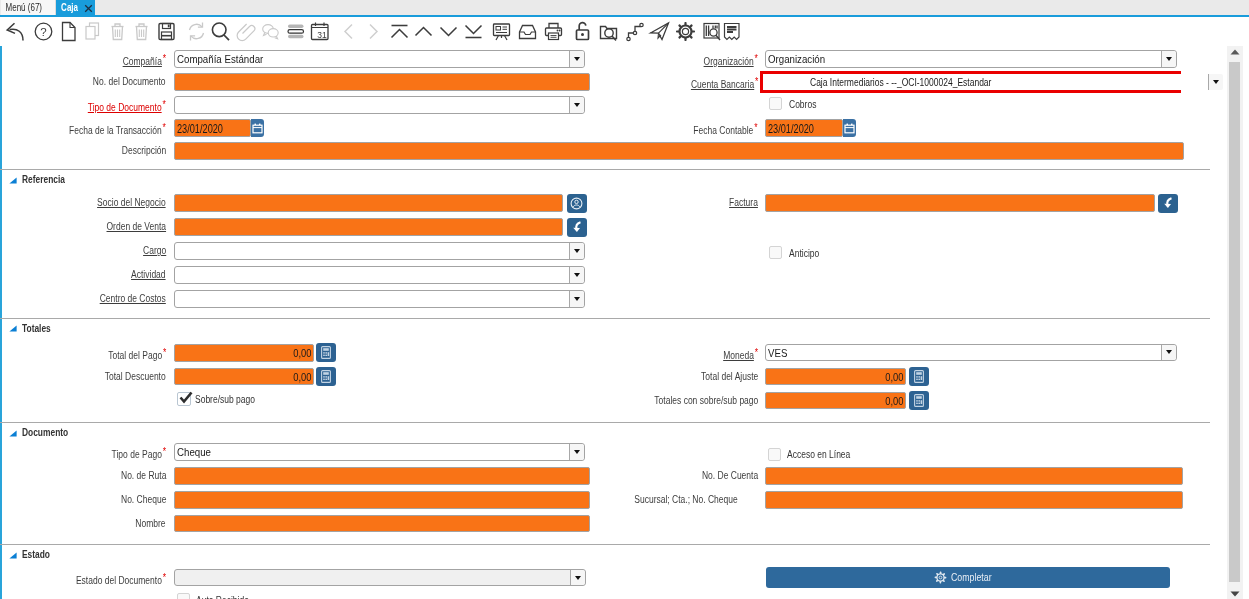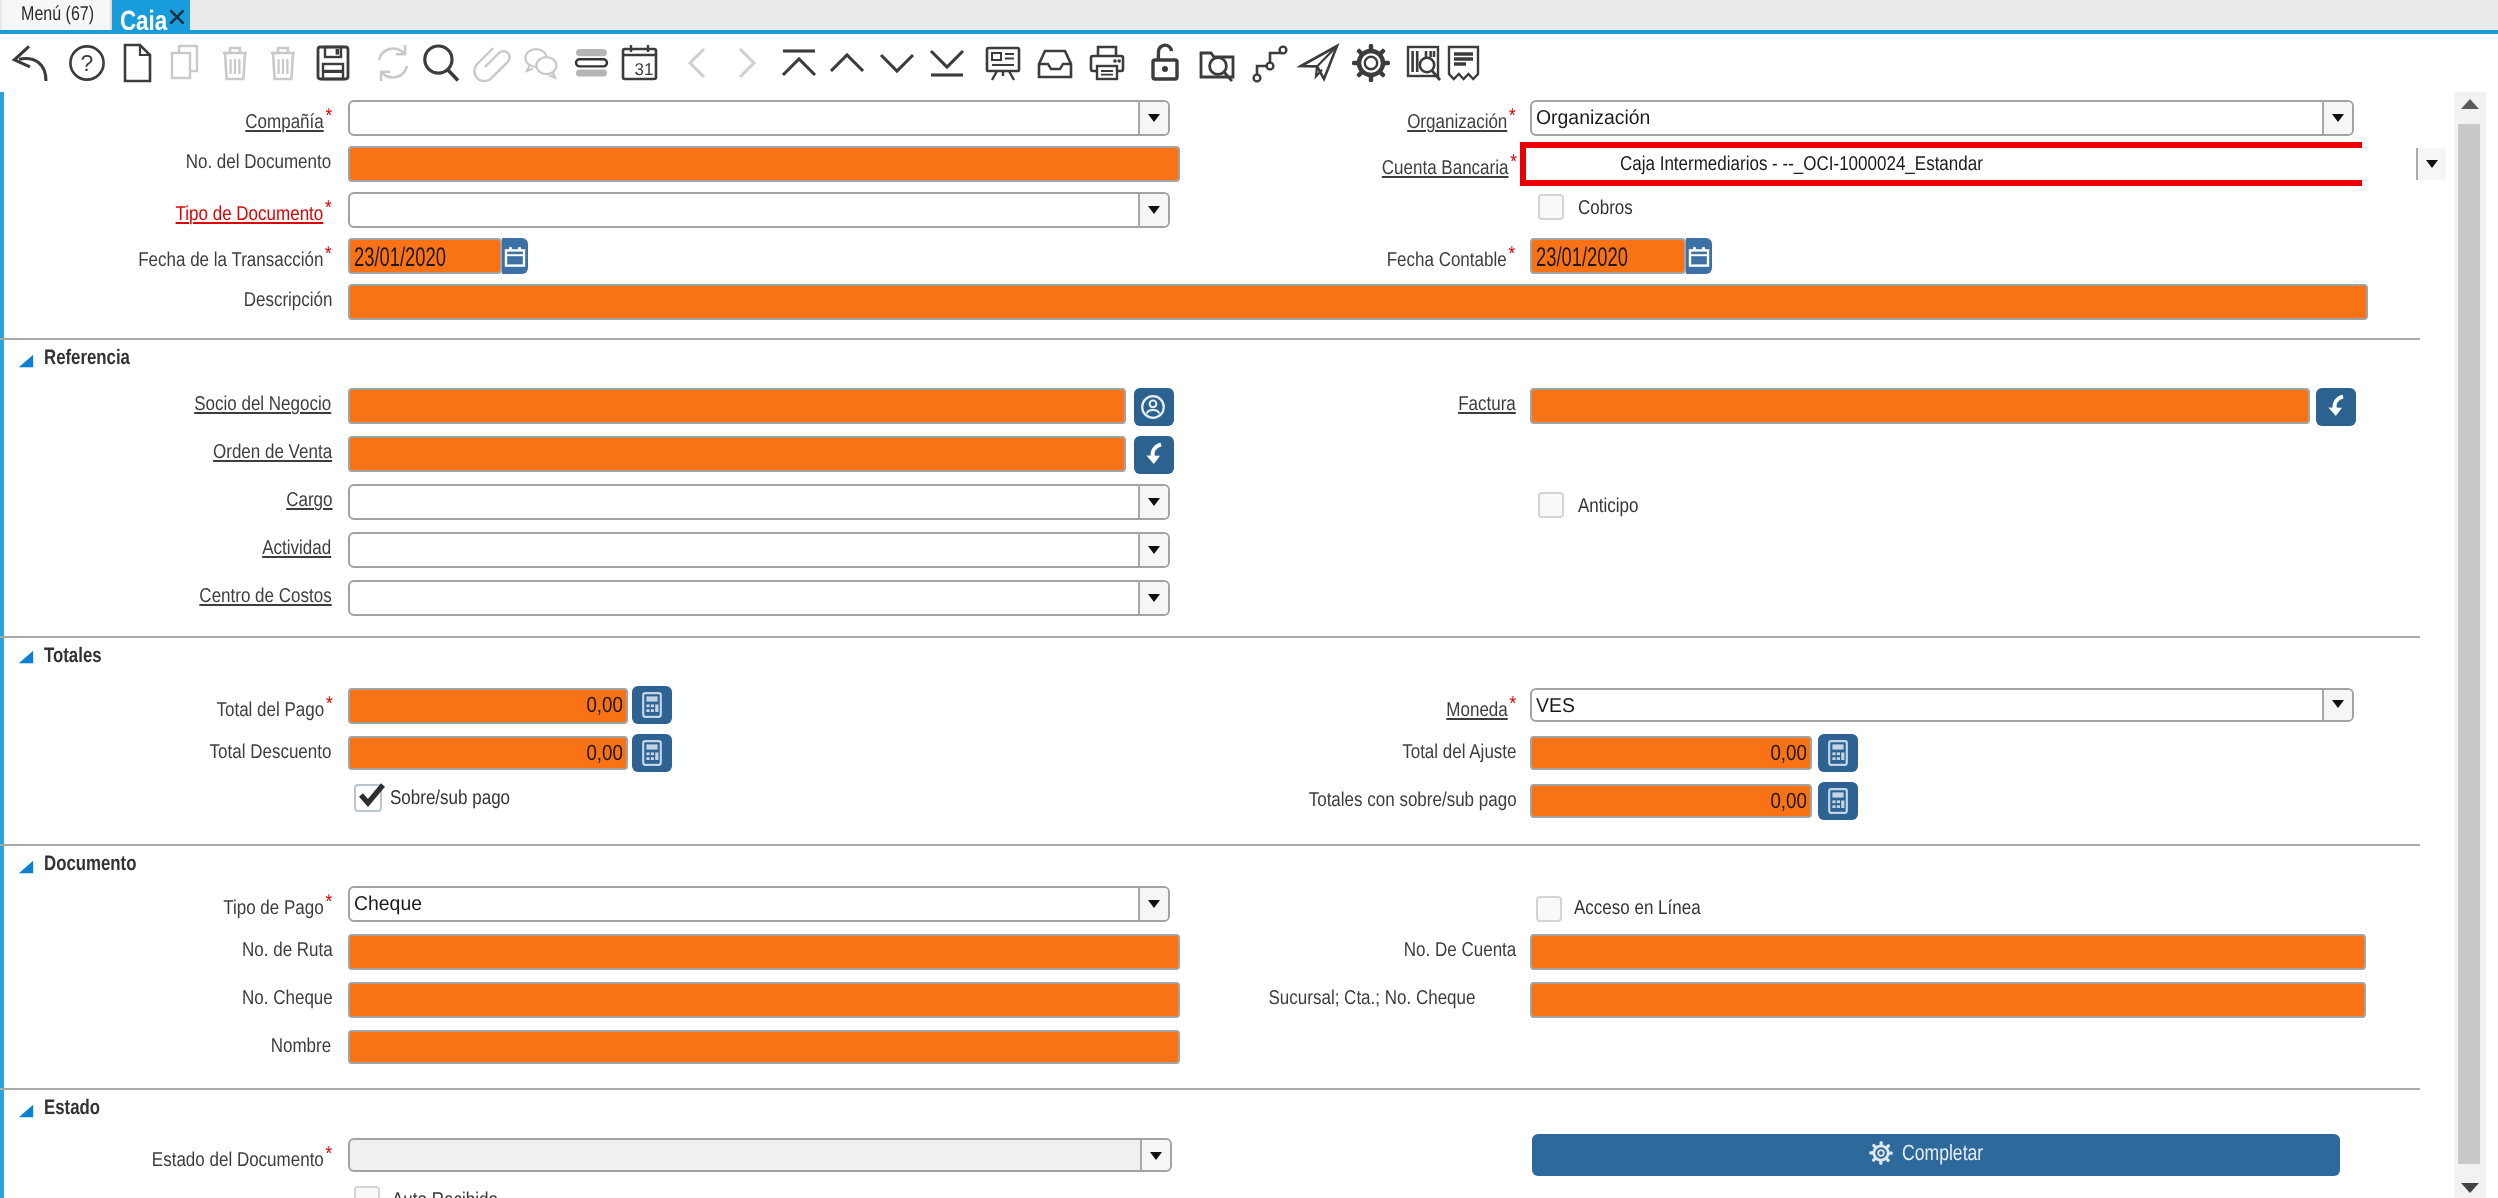--- a/index.html
+++ b/index.html
@@ -23,23 +23,23 @@
 .chk{position:absolute;width:13px;height:13px;background:#f9f9f9;border:1px solid #d4d4d4;border-radius:2px}
 .cklb{position:absolute;font-size:10px;color:#333;white-space:nowrap}
 .sep{position:absolute;left:0;width:1210px;height:1px;background:#a9a9a9}
 .hd{position:absolute;font-size:10.5px;font-weight:bold;color:#333}
 svg{display:block}
 </style></head>
 <body>
 
 <div class="a" style="left:0;top:0;width:1249px;height:15px;background:#eaeaea"></div>
 <div class="a" style="left:1px;top:0;width:55px;height:15px;background:#f7f7f7;border-right:1px solid #dcdcdc"></div>
-<div class="a" style="left:1px;top:2px;width:55px;font-size:10px;color:#2b2b2b;text-align:center"><span style="display:inline-block;transform:scaleX(0.8)">Menú (67)</span></div>
+<div class="a" style="left:1px;top:2px;width:55px;font-size:10px;color:#2b2b2b;"><span style="display:inline-block;transform:scaleX(0.8)">Menú (67)</span></div>
 <div class="a" style="left:56px;top:0;width:39px;height:15px;background:#199cdb"></div>
-<div class="a" style="left:57px;top:2px;width:26px;font-size:14px;font-weight:bold;color:#fff;text-align:center"><span style="display:inline-block;transform:scaleX(0.8)">Caja</span></div>
+<div class="a" style="left:57px;top:2px;width:26px;font-size:10px;font-weight:bold;color:#fff;text-align:center"><span style="display:inline-block;transform:scaleX(0.8)">Caja</span></div>
 <svg class="a" style="left:84px;top:3.5px" width="9" height="9" viewBox="0 0 9 9">
     <path d="M1.2 1.2 L7.8 7.8 M7.8 1.2 L1.2 7.8" stroke="#1d2f42" stroke-width="1.3" fill="none"></path>
   </svg>
 <div class="a" style="left:0;top:15px;width:1249px;height:2px;background:#199cdb"></div>
 <svg class="a" style="left:1.5px;top:20px" width="23" height="23" viewBox="0 0 23 23">
     <path d="M21 20.5 C21 12 15.5 8 7.5 9.6" stroke="#3c3c3c" stroke-width="1.55" fill="none"></path>
     <path d="M12.5 3.2 L5.2 9.9 L13 13.4" stroke="#3c3c3c" stroke-width="1.55" fill="none"></path>
   </svg>
 <svg class="a" style="left:31.5px;top:20px" width="23" height="23" viewBox="0 0 23 23">
     <circle cx="11.5" cy="11.5" r="8.3" stroke="#3c3c3c" stroke-width="1.3" fill="none"></circle>
@@ -198,20 +198,21 @@
 <svg class="a" style="left:9px;top:429.5px" width="8" height="7" viewBox="0 0 8 7">
     <path d="M7.6 0.4 V6.6 H0.4 Z" fill="#0b7fd4"></path>
   </svg>
 <div class="hd" style="left:22px;top:426.0px"><span class="sx" style="transform:scaleX(0.8)">Documento</span></div>
 <svg class="a" style="left:9px;top:551.5px" width="8" height="7" viewBox="0 0 8 7">
     <path d="M7.6 0.4 V6.6 H0.4 Z" fill="#0b7fd4"></path>
   </svg>
 <div class="hd" style="left:22px;top:548.0px"><span class="sx" style="transform:scaleX(0.8)">Estado</span></div>
 <div class="lb" style="left:-64.0px;top:53.0px;width:230px"><span class="sxr"><span class="u" style="color:#3d3d3d">Compañía</span><span class="ast">*</span></span></div>
 <div class="cb" style="left:173.5px;top:50.0px;width:411.5px;height:18.0px;background:#fff;">
+    <div style="margin-right:14px;overflow:hidden"><span class="sx" style="transform:scaleX(0.97)">Compañía Estándar</span></div>
     <div class="arr"></div>
   </div>
 <div class="lb" style="left:528.0px;top:53.0px;width:230px"><span class="sxr"><span class="u" style="color:#3d3d3d">Organización</span><span class="ast">*</span></span></div>
 <div class="cb" style="left:765.0px;top:50.0px;width:412.0px;height:18.0px;background:#fff;">
     <div style="margin-right:14px;overflow:hidden"><span class="sx" style="transform:scaleX(0.97)">Organización</span></div>
     <div class="arr"></div>
   </div>
 <div class="lb" style="left:-64.0px;top:76.0px;width:230px"><span class="sxr"><span class="" style="color:#3d3d3d">No. del Documento</span></span></div>
 <div class="in" style="left:173.5px;top:73.0px;width:416.5px;height:18.0px"></div>
 <div class="lb" style="left:528.0px;top:76.0px;width:230px"><span class="sxr"><span class="u" style="color:#3d3d3d">Cuenta Bancaria</span><span class="ast">*</span></span></div>

